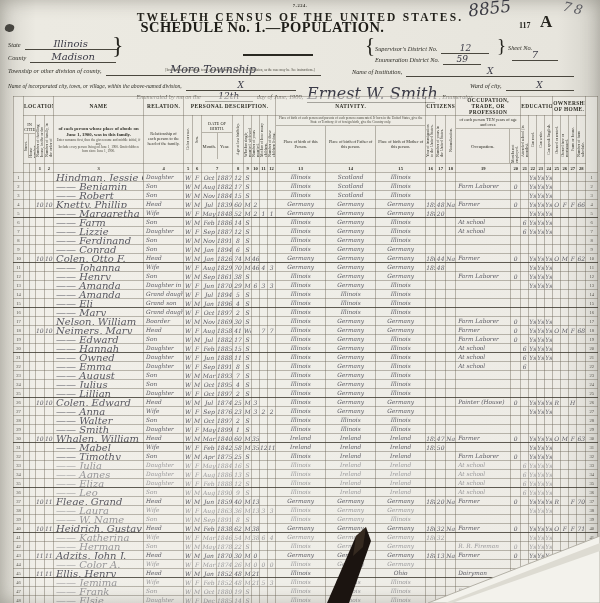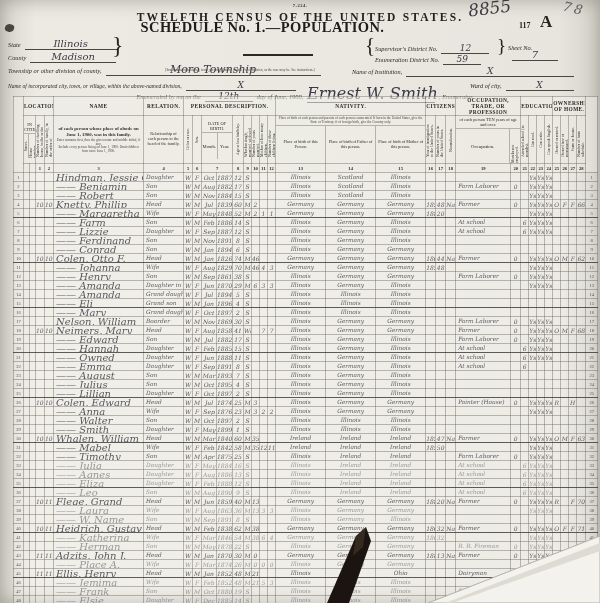--- a/index.html
+++ b/index.html
@@ -1823,21 +1823,21 @@
           <td class="c-sm hw">F</td>
           <td class="c-sm hw bR">72</td>
           <td class="lineno">43</td>
         </tr>
         <tr class="dim">
           <td class="lineno bR">44</td>
           <td class="c-sm"></td>
           <td class="c-sm"></td>
           <td class="c-sm hw"></td>
           <td class="c-sm hw bR"></td>
-          <td class="c-name hw bR">—— Place A.</td>
+          <td class="c-name hw bR">—— Color A.</td>
           <td class="c-rel hw bR">Wife</td>
           <td class="c-sm hw">W</td>
           <td class="c-sm hw">F</td>
           <td class="c-sm hw">Mar</td>
           <td class="c-sm hw">1874</td>
           <td class="c-sm hw">26</td>
           <td class="c-sm hw">M</td>
           <td class="c-sm hw">0</td>
           <td class="c-sm hw">0</td>
           <td class="c-sm hw bR">0</td>

